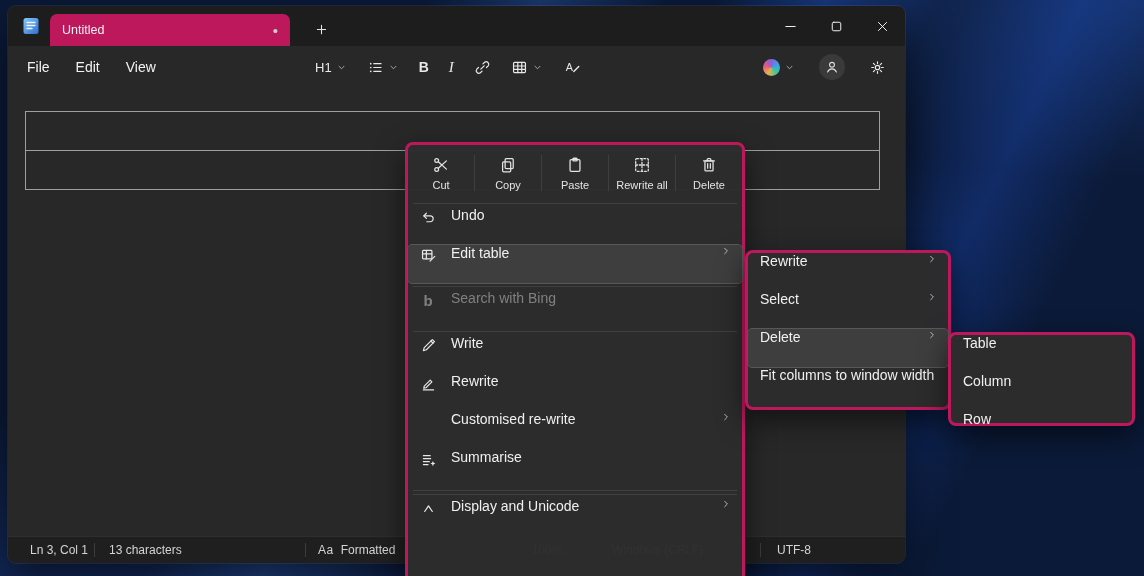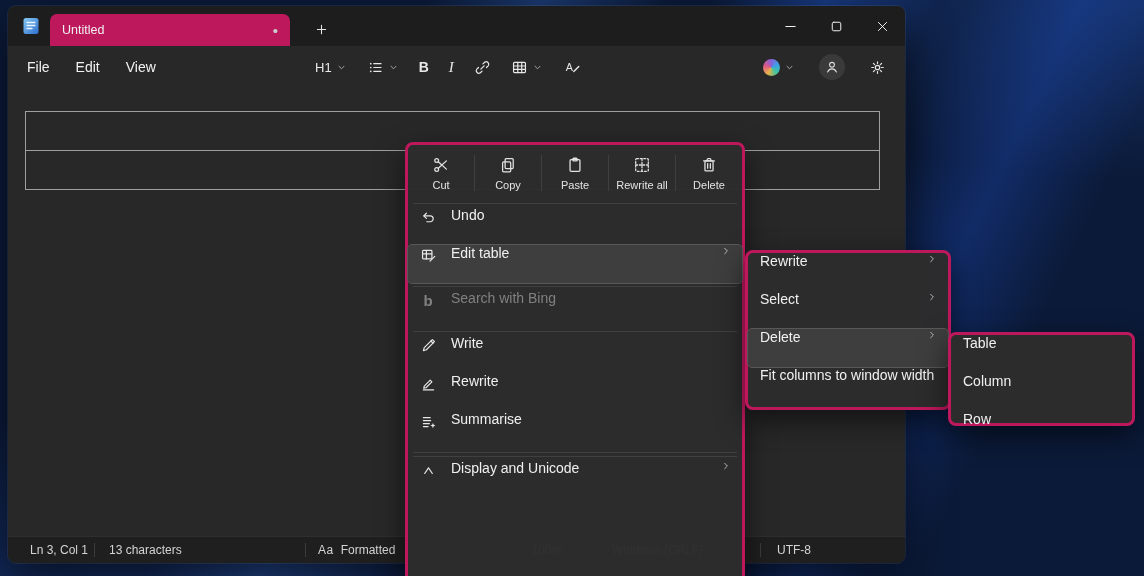--- a/index.html
+++ b/index.html
@@ -400,20 +400,29 @@
   </div>
   <div class="mi">
     <span class="ic">
         <svg class="ig" width="17" height="17" viewBox="0 0 20 20">
           <use href="#i-penlines"></use>
         </svg>
       </span>
     <span>Rewrite</span>
   </div>
   <div class="mi">
+    <span class="ic"></span>
+    <span>Customised re-write</span>
+    <span class="chevr">
+        <svg class="ig" width="12" height="12" viewBox="0 0 20 20">
+          <use href="#i-chevr"></use>
+        </svg>
+      </span>
+  </div>
+  <div class="mi">
     <span class="ic">
         <svg class="ig" width="17" height="17" viewBox="0 0 20 20">
           <use href="#i-summarise"></use>
         </svg>
       </span>
     <span>Summarise</span>
   </div>
   <div class="msep"></div>
   <div class="msep"></div>
   <div class="mi">

